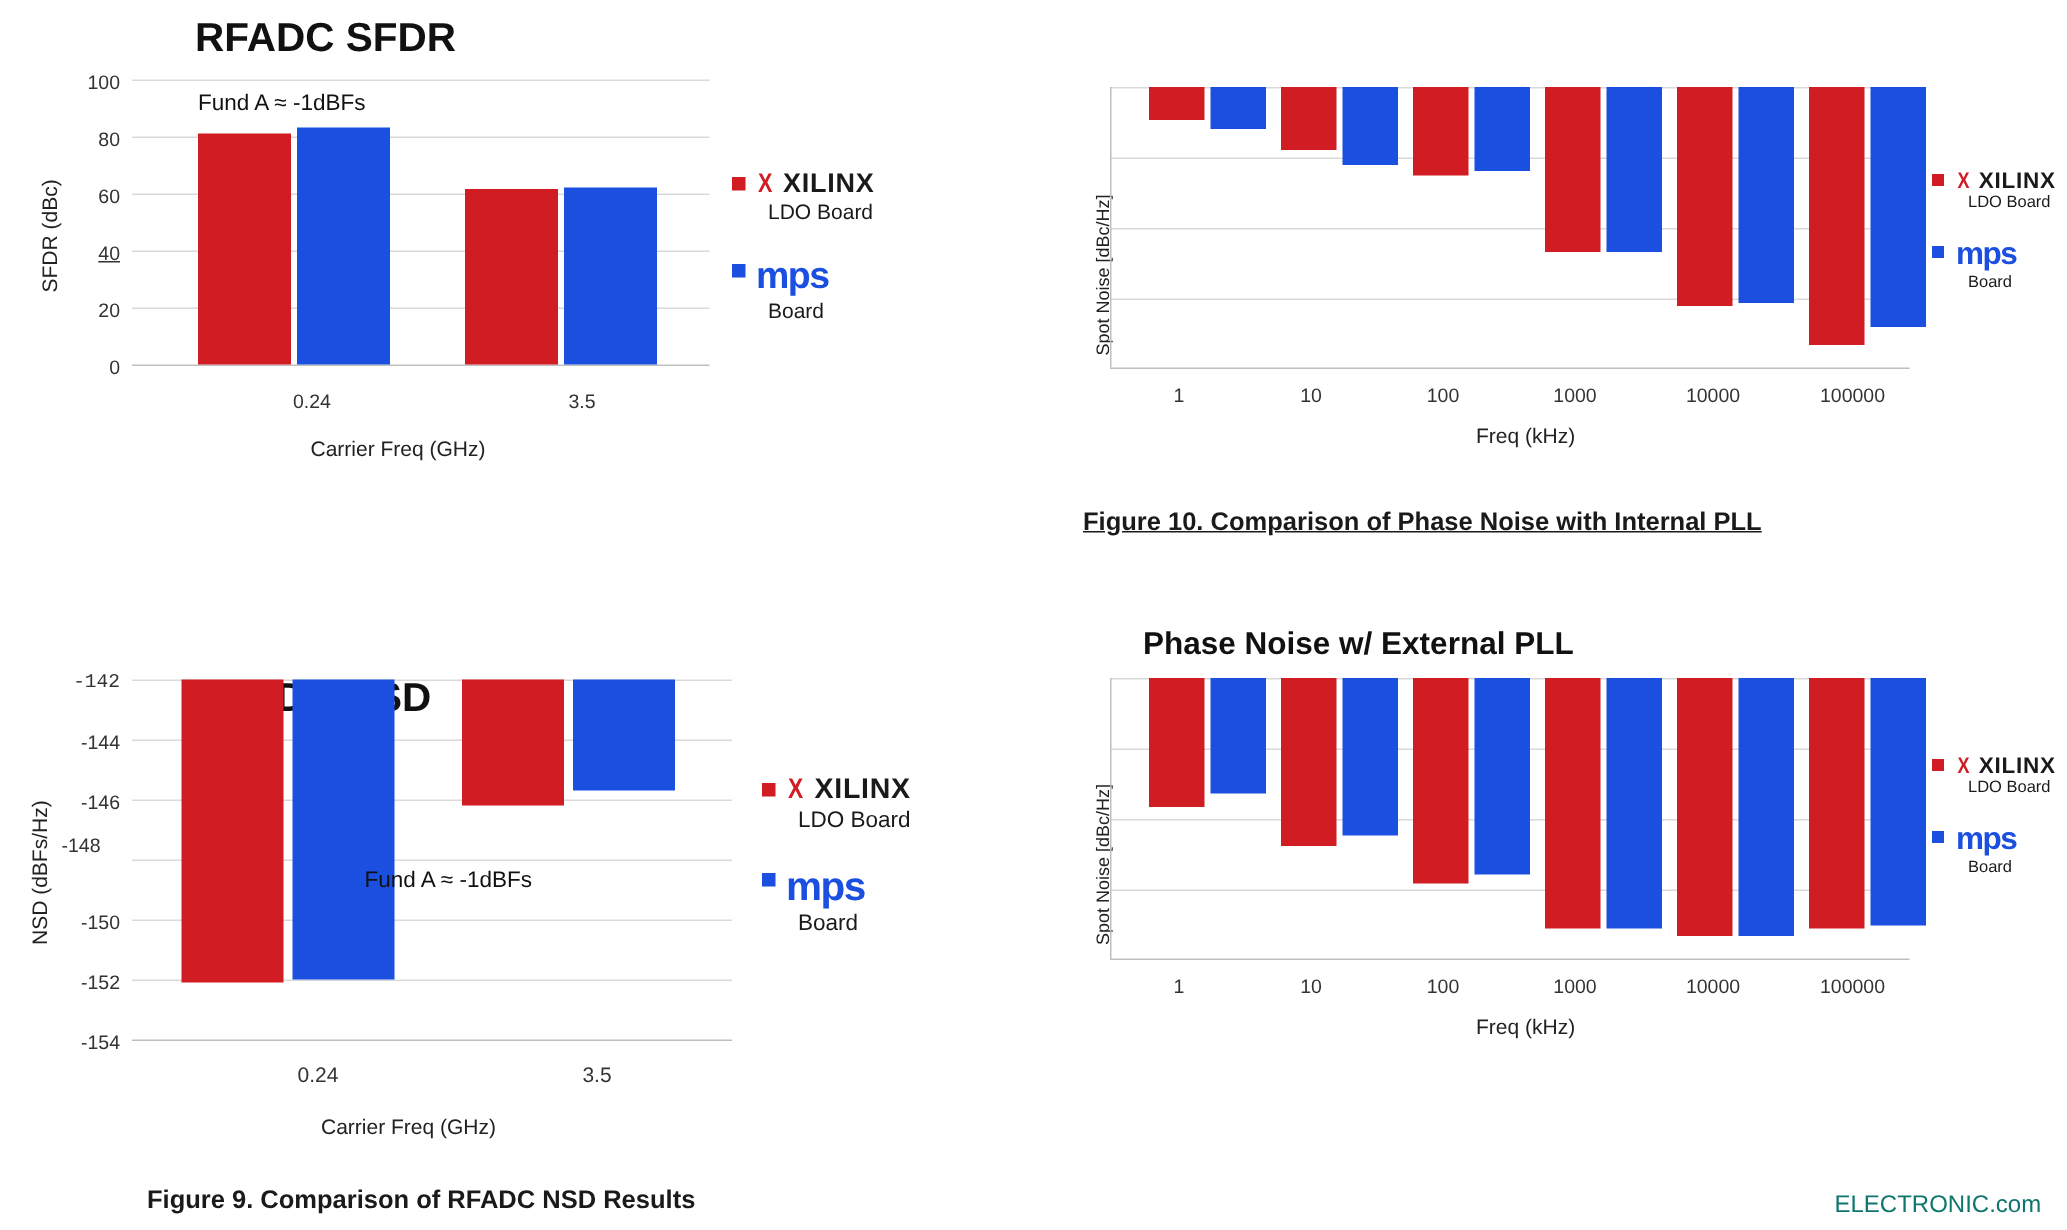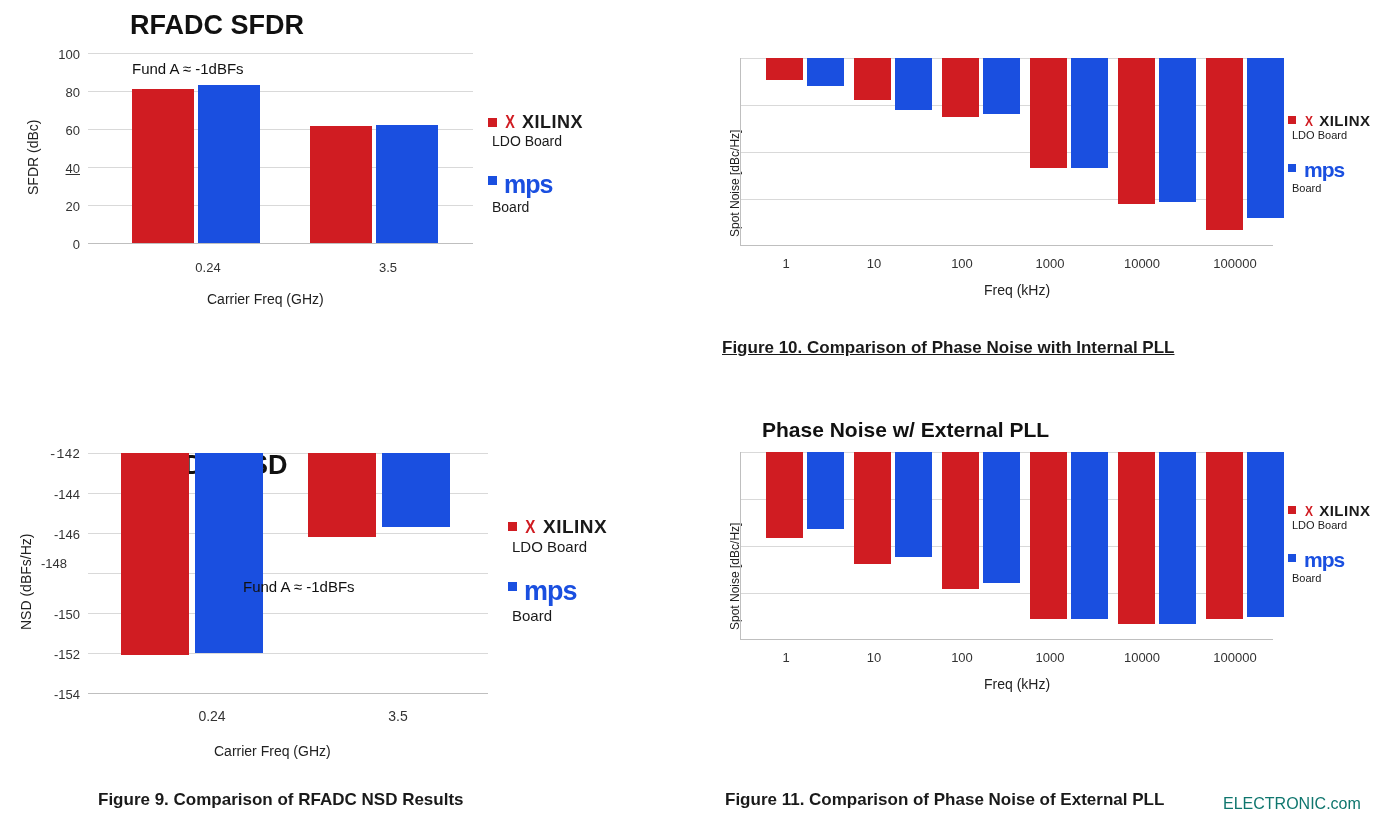--- a/index.html
+++ b/index.html
@@ -119,21 +119,21 @@
   .legend-swatch.red { background: #d01c22; }
   .legend-swatch.blue { background: #1a4fe0; }
   .legend-brand {
     margin-left: 16px;
     font-weight: 700;
     letter-spacing: 0.5px;
     line-height: 1.15;
     white-space: nowrap;
   }
   .legend-sub {
-    margin-left: 4px;
+    margin-left: 24px;
     line-height: 1.2;
     white-space: nowrap;
     color: #1a1a1a;
   }
   .xilinx-x {
     display: inline-block;
     color: #d01c22;
     font-weight: 700;
     transform: scaleX(0.8);
   }
@@ -374,20 +374,19 @@
         </div>
         <div class="legend-sub" style="font-size:11px;">LDO Board</div>
       </div>
       <div class="legend-row" style="height:32px; margin-top:14px;">
         <span class="legend-swatch blue" style="top:6px; width:8px; height:8px;"></span>
         <div class="legend-brand mps-word" style="font-size:21px;">mps</div>
         <div class="legend-sub" style="font-size:11px;">Board</div>
       </div>
     </div>
 
-    <div class="fig-caption" style="left:25px; top:400px;">Figure 11. Comparison of Phase Noise of External PLL</div>
   </div>
 
   <div class="watermark" style="left:1183px; top:795px;">
     <span class="wm-green">ELECTRONIC.com</span>
   </div>
 
 </div>
 
 </body></html>

